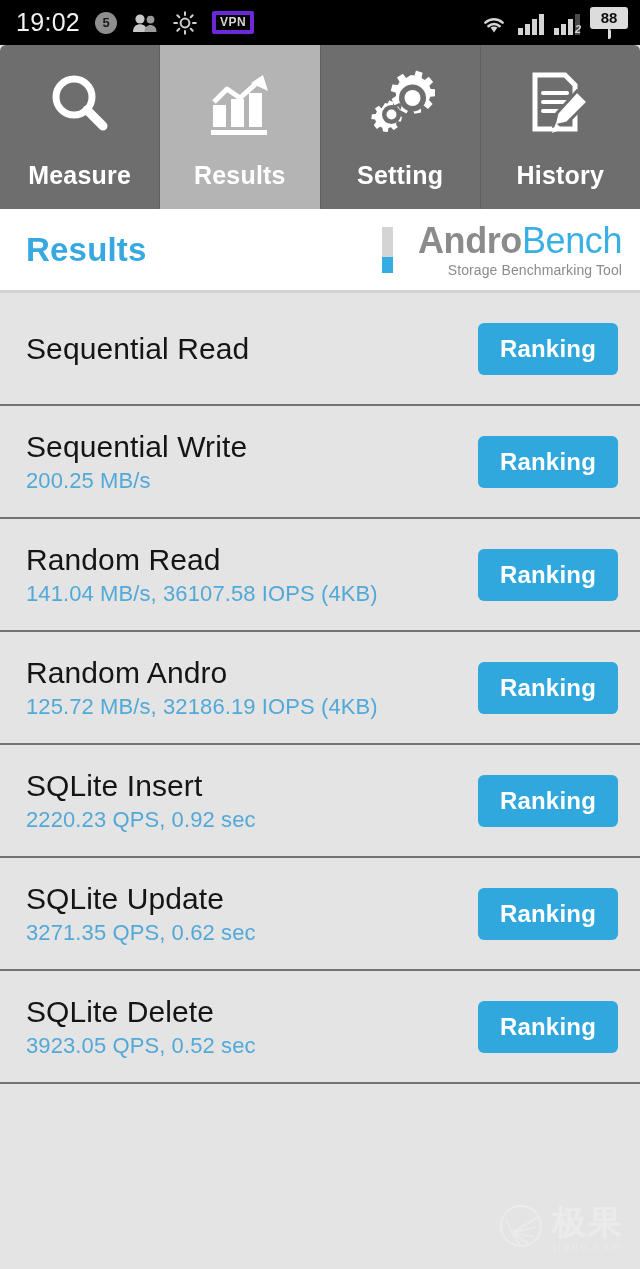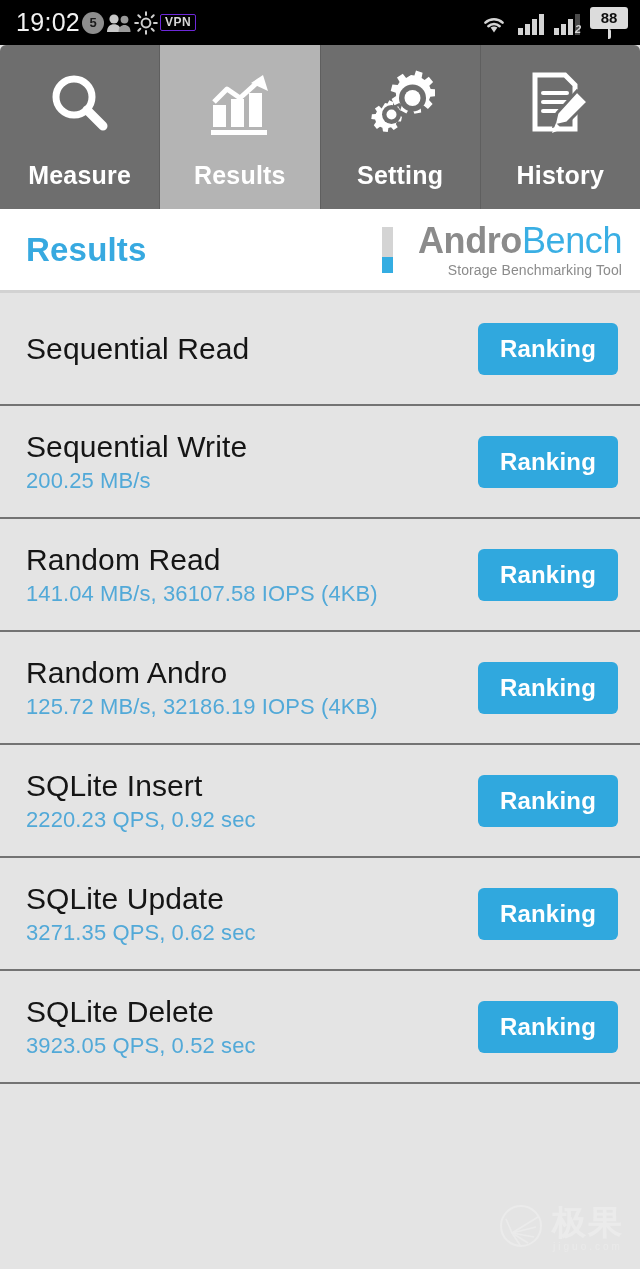--- a/index.html
+++ b/index.html
@@ -26,21 +26,21 @@
     width: 640px;
     height: 45px;
     background: #000000;
     display: flex;
     align-items: center;
     padding: 0 12px 0 16px;
   }
   .sb-left {
     display: flex;
     align-items: center;
-    gap: 2px;
+    gap: 15px;
     flex: 1;
   }
   .sb-right {
     display: flex;
     align-items: center;
     gap: 10px;
   }
   .sb-clock {
     color: #f2f2f2;
     font-size: 25px;
@@ -55,21 +55,21 @@
     color: #1a1a1a;
     font-size: 13px;
     font-weight: 700;
     display: flex;
     align-items: center;
     justify-content: center;
     line-height: 1;
   }
   .sb-icon { display: flex; align-items: center; }
   .vpn-box {
-    border: 1px solid #6d28d9;
+    border: 4px solid #6d28d9;
     border-radius: 2px;
     padding: 1px 4px 2px 4px;
     color: #d6d6d6;
     font-size: 12px;
     font-weight: 700;
     letter-spacing: 0.5px;
     line-height: 1;
   }
   .battery {
     display: flex;

